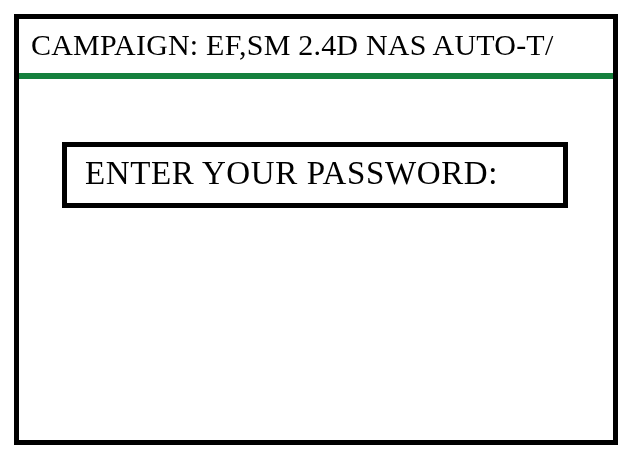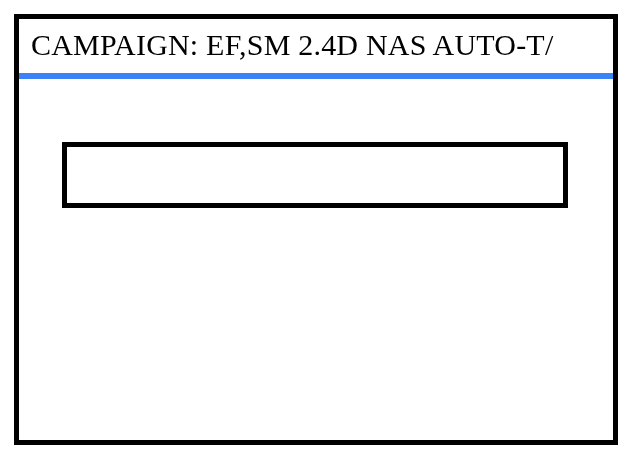--- a/index.html
+++ b/index.html
@@ -31,21 +31,21 @@
     background: #ffffff;
     display: flex;
     flex-direction: column;
   }
 
   
   .title-bar {
     position: relative;
     height: 54px;
     flex: 0 0 auto;
-    border-bottom: 6px solid #3b82f6;
+    border-bottom: 6px solid #15803d;
     background: #ffffff;
     display: flex;
     align-items: center;
     overflow: hidden;
   }
 
   .title-text {
     display: block;
     padding-left: 12px;
     padding-bottom: 3px;
@@ -112,20 +112,21 @@
 
   <div class="terminal-frame">
 
     <div class="title-bar">
       <span class="title-text">CAMPAIGN: EF,SM 2.4D NAS AUTO-T/</span>
     </div>
 
     <div class="terminal-body">
 
       <div class="password-box">
+        <span class="password-prompt-label">ENTER YOUR PASSWORD:</span>
         <span class="password-entry-field"></span>
       </div>
 
       <div class="work-area"></div>
 
     </div>
 
   </div>
 
 </div>

